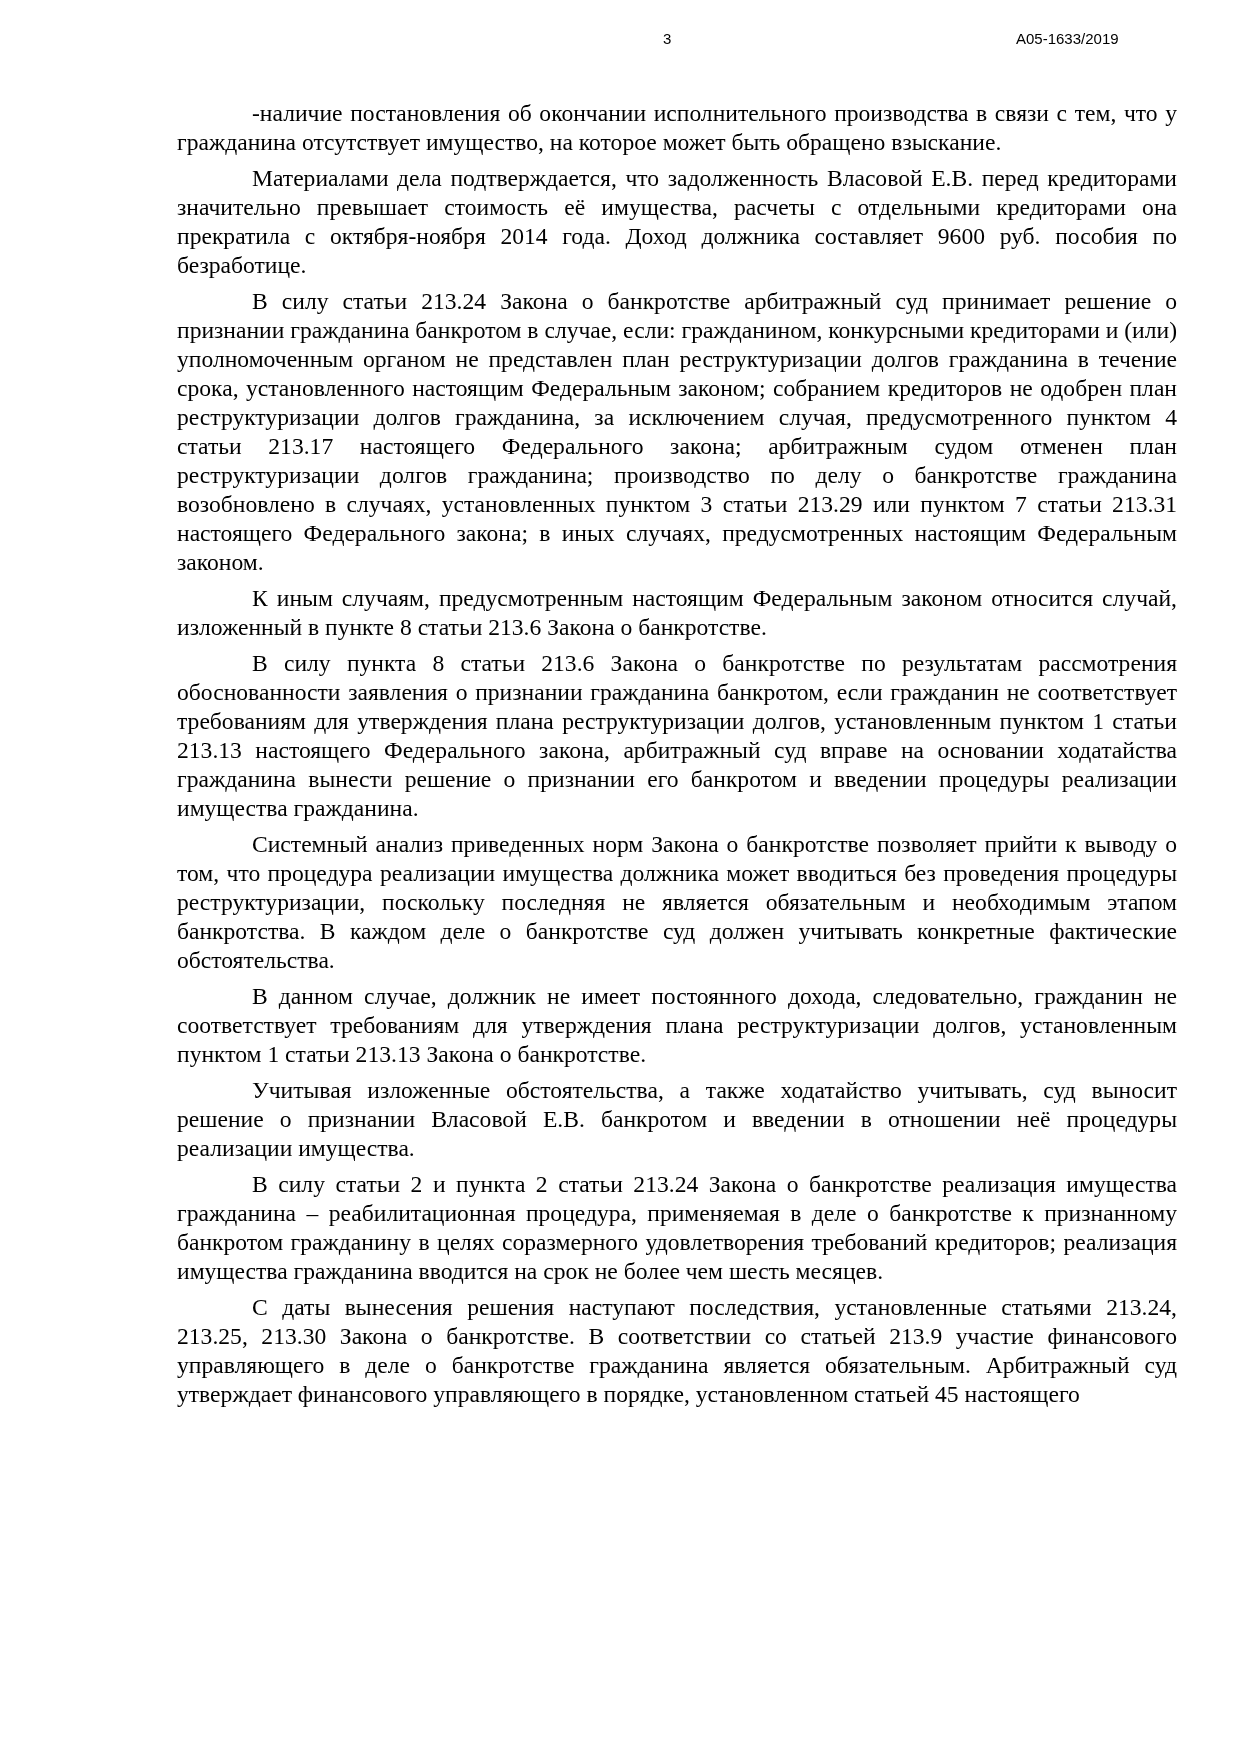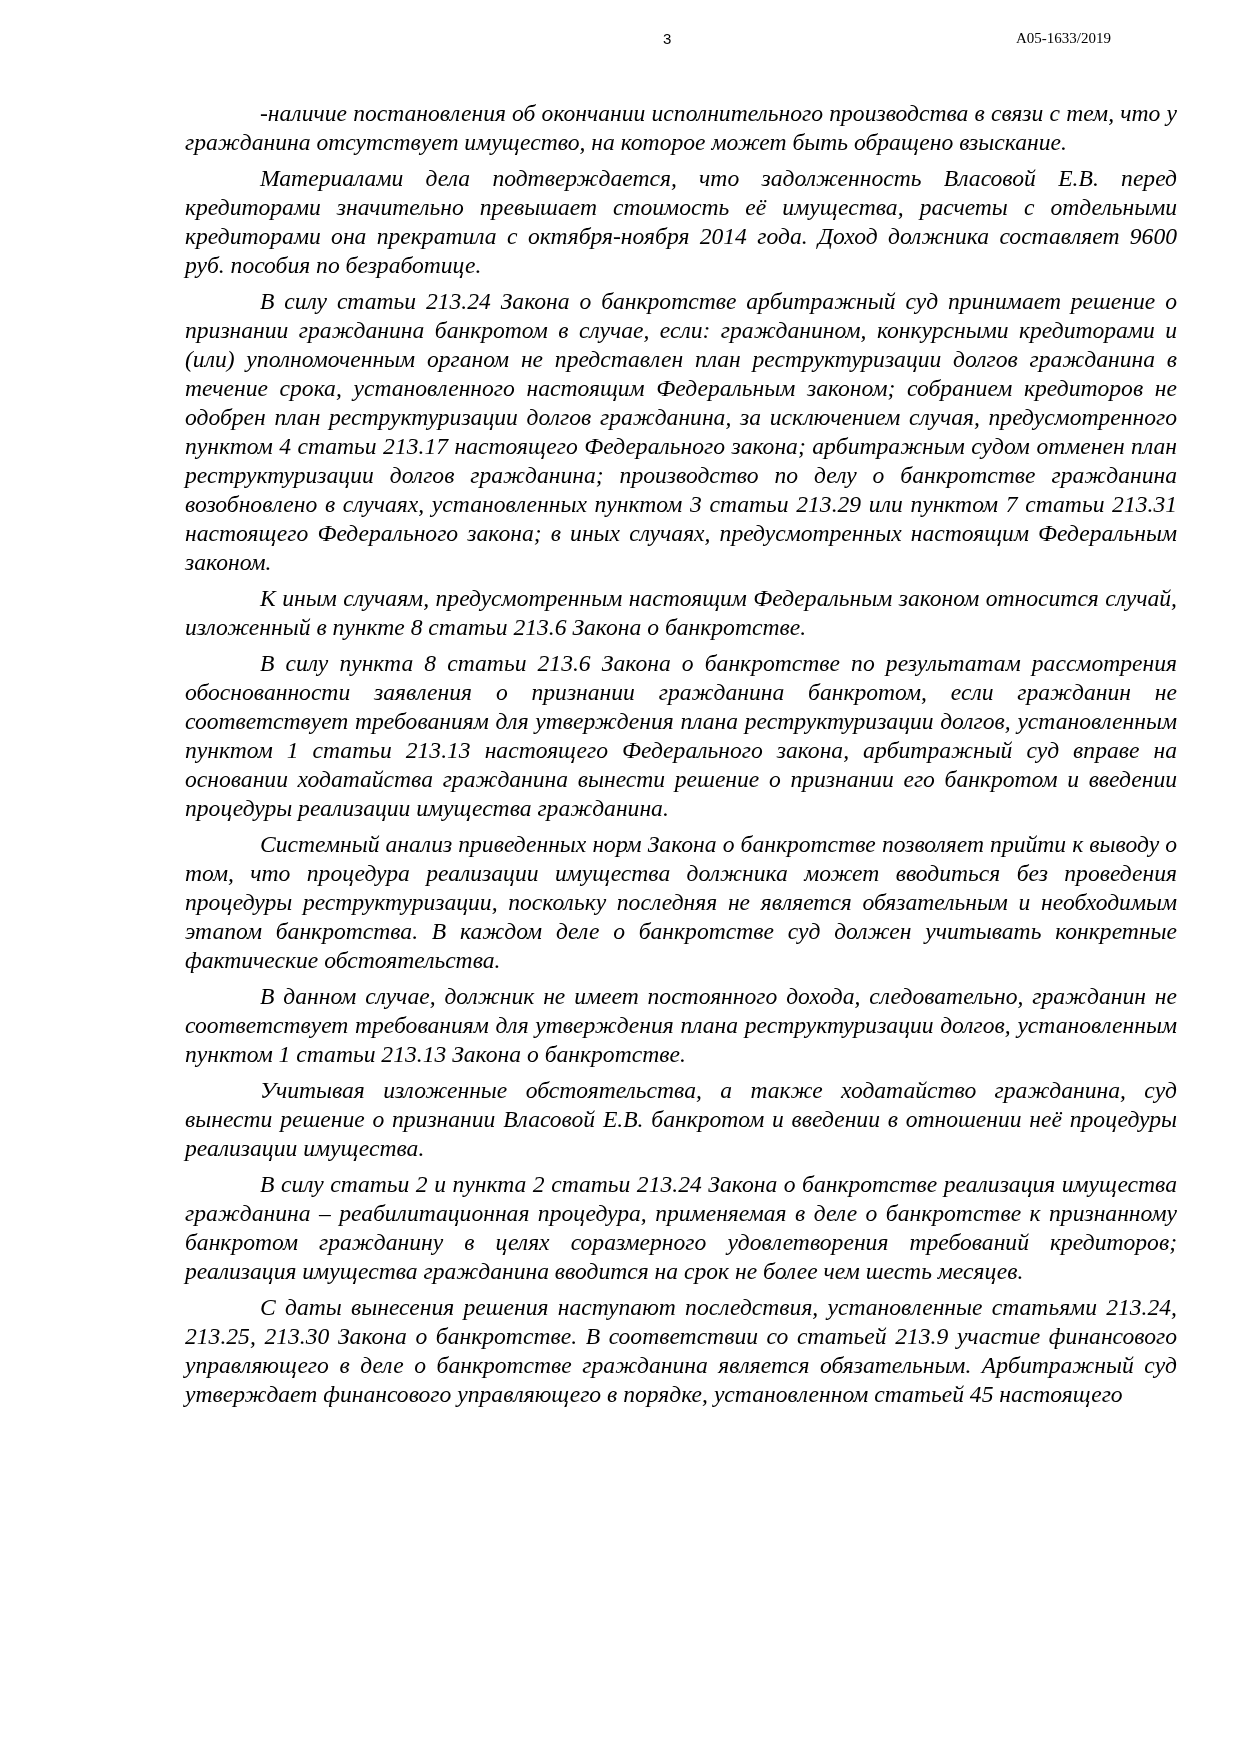--- a/index.html
+++ b/index.html
@@ -25,50 +25,48 @@
     }
     .page-number {
       position: absolute;
       left: 663px;
       top: 4px;
     }
     .case-number {
       position: absolute;
       left: 1016px;
       top: 4px;
-      font-family: Liberation Serif, serif;
     }
     .body-text {
       position: absolute;
       top: 99px;
       left: 177px;
       width: 1000px;
       font-family: "Liberation Serif", serif;
       font-size: 23.6px;
       line-height: 29px;
       text-align: justify;
     }
     .para {
-      margin: 0 0 7px 8px;
+      margin: 0 0 7px 0;
       text-indent: 75px;
-      font-style: italic;
     }
   </style>
 </head>
 <body>
 
 <div class="page-header">
   <span class="page-number">3</span>
   <span class="case-number">А05-1633/2019</span>
 </div>
 
 <div class="body-text">
   <p class="para">-наличие постановления об окончании исполнительного производства в связи с тем, что у гражданина отсутствует имущество, на которое может быть обращено взыскание.</p>
   <p class="para">Материалами дела подтверждается, что задолженность Власовой Е.В. перед кредиторами значительно превышает стоимость её имущества, расчеты с отдельными кредиторами она прекратила с октября-ноября 2014 года. Доход должника составляет 9600 руб. пособия по безработице.</p>
   <p class="para">В силу статьи 213.24 Закона о банкротстве арбитражный суд принимает решение о признании гражданина банкротом в случае, если: гражданином, конкурсными кредиторами и (или) уполномоченным органом не представлен план реструктуризации долгов гражданина в течение срока, установленного настоящим Федеральным законом; собранием кредиторов не одобрен план реструктуризации долгов гражданина, за исключением случая, предусмотренного пунктом 4 статьи 213.17 настоящего Федерального закона; арбитражным судом отменен план реструктуризации долгов гражданина; производство по делу о банкротстве гражданина возобновлено в случаях, установленных пунктом 3 статьи 213.29 или пунктом 7 статьи 213.31 настоящего Федерального закона; в иных случаях, предусмотренных настоящим Федеральным законом.</p>
   <p class="para">К иным случаям, предусмотренным настоящим Федеральным законом относится случай, изложенный в пункте 8 статьи 213.6 Закона о банкротстве.</p>
   <p class="para">В силу пункта 8 статьи 213.6 Закона о банкротстве по результатам рассмотрения обоснованности заявления о признании гражданина банкротом, если гражданин не соответствует требованиям для утверждения плана реструктуризации долгов, установленным пунктом 1 статьи 213.13 настоящего Федерального закона, арбитражный суд вправе на основании ходатайства гражданина вынести решение о признании его банкротом и введении процедуры реализации имущества гражданина.</p>
   <p class="para">Системный анализ приведенных норм Закона о банкротстве позволяет прийти к выводу о том, что процедура реализации имущества должника может вводиться без проведения процедуры реструктуризации, поскольку последняя не является обязательным и необходимым этапом банкротства. В каждом деле о банкротстве суд должен учитывать конкретные фактические обстоятельства.</p>
   <p class="para">В данном случае, должник не имеет постоянного дохода, следовательно, гражданин не соответствует требованиям для утверждения плана реструктуризации долгов, установленным пунктом 1 статьи 213.13 Закона о банкротстве.</p>
-  <p class="para">Учитывая изложенные обстоятельства, а также ходатайство гражданина, суд вынести решение о признании Власовой Е.В. банкротом и введении в отношении неё  процедуры реализации имущества.</p>
+  <p class="para">Учитывая изложенные обстоятельства, а также ходатайство учитывать, суд выносит решение о признании Власовой Е.В. банкротом и введении в отношении неё  процедуры реализации имущества.</p>
   <p class="para">В силу статьи 2 и  пункта 2 статьи 213.24 Закона о банкротстве реализация имущества гражданина – реабилитационная процедура, применяемая в деле о банкротстве к признанному банкротом гражданину в целях соразмерного удовлетворения требований кредиторов; реализация имущества гражданина вводится на срок не более чем шесть месяцев.</p>
   <p class="para">С даты вынесения решения наступают последствия, установленные статьями 213.24, 213.25, 213.30 Закона о банкротстве. В соответствии со статьей 213.9 участие финансового управляющего в деле о банкротстве гражданина является обязательным. Арбитражный суд утверждает финансового управляющего в порядке, установленном статьей 45 настоящего</p>
 </div>
 
 </body></html>

